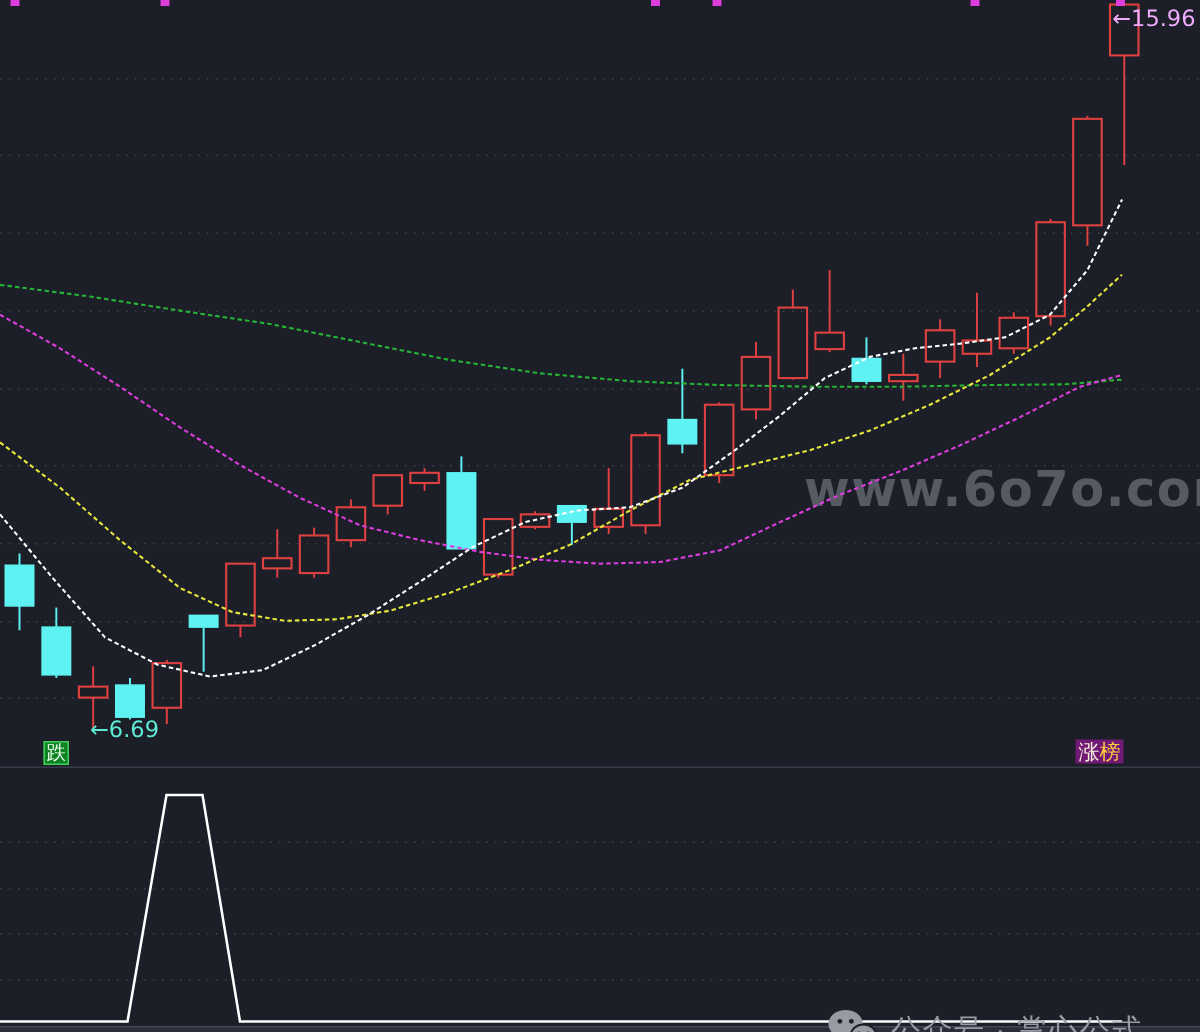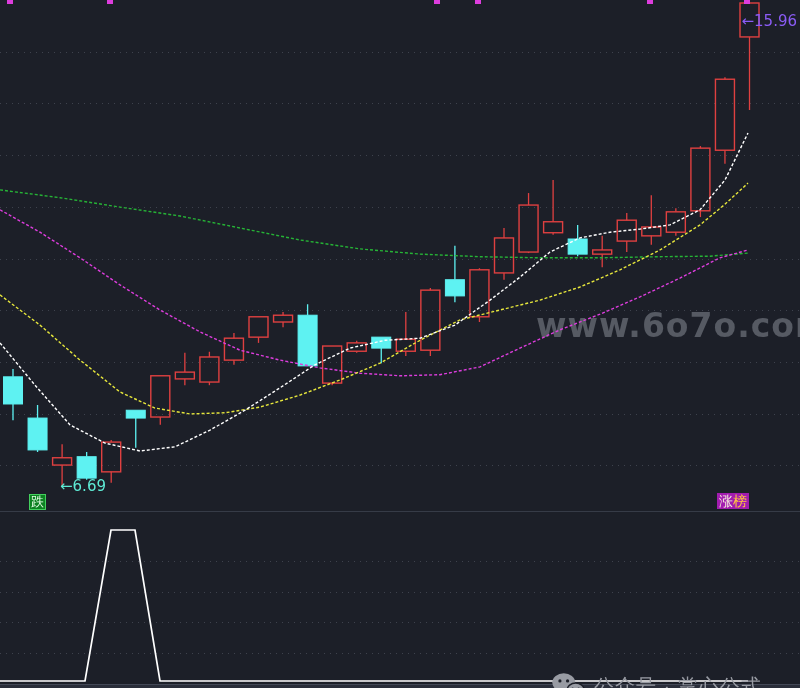--- a/index.html
+++ b/index.html
@@ -2,28 +2,28 @@
 <html><head>
 <meta charset="utf-8">
 <style>
   html,body{margin:0;padding:0;background:#101218;}
   .stage{position:relative;width:800px;height:688px;background:#1c1f28;overflow:hidden;
          font-family:"Liberation Sans",sans-serif;}
   .stage svg.chart{position:absolute;left:0;top:0;z-index:1;}
   .watermark{position:absolute;left:536px;top:306px;z-index:0;
              font-family:"DejaVu Sans",sans-serif;font-weight:bold;font-size:33px;
              letter-spacing:1px;color:#565a63;}
-  .hi-label{position:absolute;right:3px;top:12px;z-index:2;font-size:15px;color:#8b5cf6;
+  .hi-label{position:absolute;right:3px;top:3px;z-index:2;font-size:15px;color:#f0abfc;
             font-family:"DejaVu Sans",sans-serif;}
   .lo-label{position:absolute;left:60px;top:477px;z-index:2;font-size:15px;color:#5eead4;
             font-family:"DejaVu Sans",sans-serif;}
   .fall-badge{position:absolute;left:29px;top:494px;z-index:2;font-size:13px;line-height:14px;
               color:#eaffea;background:#0d8222;border:1px solid #44cf5e;padding:0 1px;}
   .rank-badge{position:absolute;left:717px;top:493px;z-index:2;font-size:14px;line-height:16px;
-              background:#a21caf;padding:0 2px;white-space:nowrap;}
+              background:#701a75;padding:0 2px;white-space:nowrap;}
   .rank-badge .zhang{color:#f6ecdc;}
   .rank-badge .bang{color:#ffc93f;}
   .footer{position:absolute;left:551px;top:672px;z-index:2;display:flex;align-items:center;
           gap:9px;color:#989ba3;font-size:20px;letter-spacing:1px;}
   .footer svg{display:block;}
 </style>
 </head>
 <body>
 
 <div class="stage">

